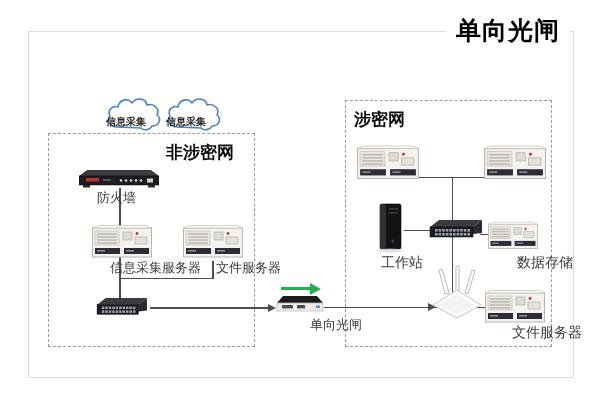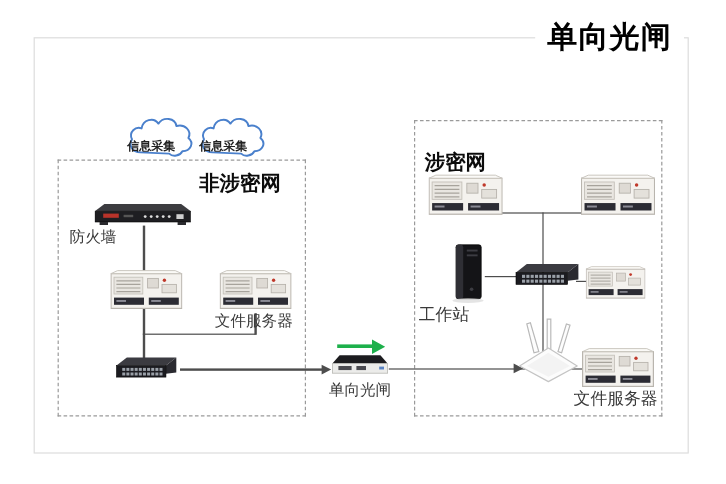--- a/index.html
+++ b/index.html
@@ -17,23 +17,23 @@
   }
   .zone{
     position:absolute;border:1px dashed #9a9a9a;background:transparent;z-index:1;
   }
   .zone-left{left:48px;top:133px;width:205px;height:212px;}
   .zone-right{left:345px;top:100px;width:205px;height:245px;}
   .zone-title{
     position:absolute;font-size:17px;font-weight:bold;color:#0c0c0c;white-space:nowrap;
   }
   .zone-title.tl-right{right:20px;top:7px;}
-  .zone-title.tl-left{left:8px;top:23px;}
+  .zone-title.tl-left{left:8px;top:7px;}
   .lbl{
-    position:absolute;font-size:13px;color:#3a3a3a;text-align:left;white-space:nowrap;z-index:3;
+    position:absolute;font-size:13px;color:#3a3a3a;text-align:right;white-space:nowrap;z-index:3;margin-left:32px;
   }
   .lbl.big{font-size:14px;}
   .line{position:absolute;background:#4d4d4d;z-index:2;}
   .arrow-r{
     position:absolute;width:0;height:0;z-index:2;
     border-top:4px solid transparent;border-bottom:4px solid transparent;
     border-left:8px solid #4d4d4d;
   }
   .garrow-line{position:absolute;height:3px;z-index:3;}
   .garrow-head{
@@ -195,20 +195,21 @@
         <use href="#sym-firewall"></use>
       </svg>
   </div>
   <div class="lbl" style="left:58px;top:189px;width:46px;">防火墙</div>
 
   <div class="dev" style="left:92px;top:225px;">
     <svg width="60" height="33">
         <use href="#sym-server"></use>
       </svg>
   </div>
+  <div class="lbl" style="left:75px;top:259px;width:94px;">信息采集服务器</div>
 
   <div class="dev" style="left:183px;top:225px;">
     <svg width="60" height="33">
         <use href="#sym-server"></use>
       </svg>
   </div>
   <div class="lbl" style="left:179px;top:259px;width:70px;">文件服务器</div>
 
   <div class="dev" style="left:94px;top:297px;">
     <svg width="56" height="23">
@@ -246,20 +247,21 @@
     <svg width="58" height="24">
         <use href="#sym-switch"></use>
       </svg>
   </div>
 
   <div class="dev" style="left:488px;top:219px;">
     <svg width="50" height="33">
         <use href="#sym-server"></use>
       </svg>
   </div>
+  <div class="lbl big" style="left:485px;top:254px;width:56px;">数据存储</div>
 
   <div class="dev" style="left:431px;top:264px;">
     <svg width="52" height="56">
         <use href="#sym-router"></use>
       </svg>
   </div>
 
   <div class="dev" style="left:485px;top:290px;">
     <svg width="60" height="33">
         <use href="#sym-server"></use>

